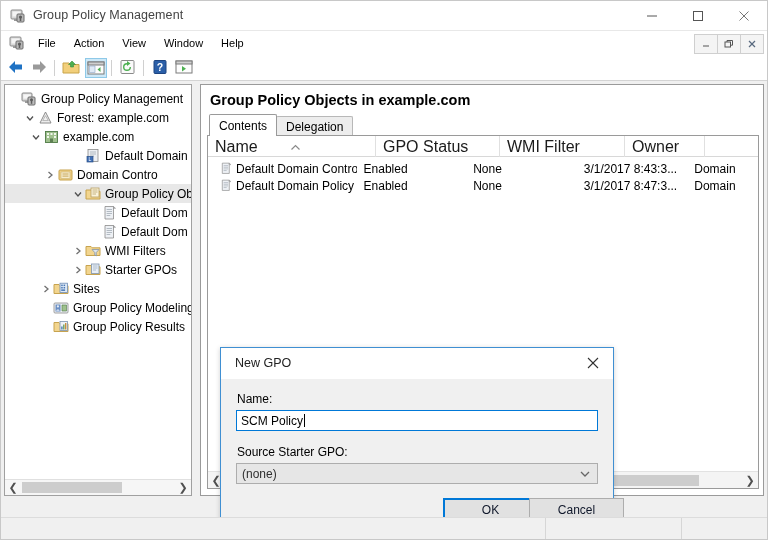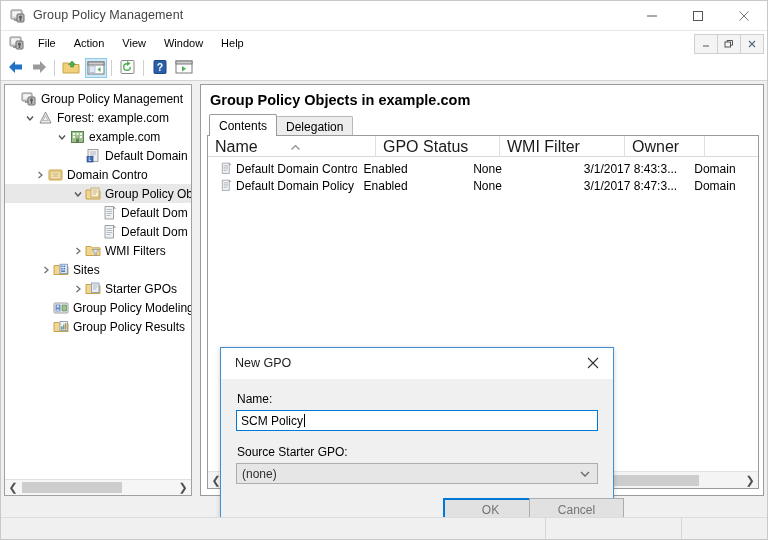--- a/index.html
+++ b/index.html
@@ -83,21 +83,21 @@
   .dlg-title-text{position:absolute;left:14px;top:8px;font-size:12.5px;color:#222;}
   .dlg-close{position:absolute;right:0;top:0;width:40px;height:30px;cursor:default;}
   .dlg-close svg{position:absolute;left:50%;top:50%;transform:translate(-50%,-50%);}
   .dlg-label{position:absolute;font-size:12px;color:#000;}
   .dlg-input{position:absolute;left:15px;width:362px;height:21px;background:#fff;border:1px solid #0078d7;box-sizing:border-box;display:flex;align-items:center;}
   .dlg-input .val{font-size:12px;padding-left:4px;color:#000;}
   .caret{display:inline-block;width:1px;height:13px;background:#000;margin-left:1px;}
   .dlg-combo{position:absolute;left:15px;width:362px;height:21px;background:#e6e6e6;border:1px solid #adadad;box-sizing:border-box;display:flex;align-items:center;cursor:default;}
   .dlg-combo .val{font-size:12px;padding-left:5px;color:#303030;}
   .combo-arrow{position:absolute;right:6px;top:4px;}
-  .dlg-btn{position:absolute;height:23px;width:95px;background:#e1e1e1;border:1px solid #adadad;box-sizing:border-box;display:flex;align-items:center;justify-content:center;font-size:12px;color:#737373;cursor:default;}
+  .dlg-btn{position:absolute;height:23px;width:95px;background:#e1e1e1;border:1px solid #adadad;box-sizing:border-box;display:flex;align-items:center;justify-content:center;font-size:12px;color:#0f172a;cursor:default;}
   .dlg-btn.default{border:2px solid #0078d7;background:#e1e1e1;}
 </style>
 </head>
 <body>
 
 <div id="app">
 
   <div class="titlebar">
     <span class="tb-icon">
       <svg width="16" height="16" viewBox="0 0 16 16">
@@ -238,21 +238,21 @@
               <svg width="10" height="10" viewBox="0 0 10 10">
                 <polyline points="2,3.5 5,7 8,3.5" fill="none" stroke="#505050" stroke-width="1.3"></polyline>
               </svg>
             </span>
             <span class="ticon"><svg width="17" height="16" viewBox="0 0 17 16">
                 <path d="M8.5 2 L14 13 L3 13 Z" fill="#f2f2f2" stroke="#8b8b8b" stroke-width="1"></path>
                 <path d="M8.5 5.6 L11.3 10.6 L5.7 10.6 Z" fill="none" stroke="#a6a6a6" stroke-width=".8"></path>
               </svg></span>
             <span class="tlabel">Forest: example.com</span>
           </div>
-          <div class="trow" style="padding-left: 50px;">
+          <div class="trow" style="padding-left: 24px;">
             <span class="texp">
               <svg width="10" height="10" viewBox="0 0 10 10">
                 <polyline points="2,3.5 5,7 8,3.5" fill="none" stroke="#505050" stroke-width="1.3"></polyline>
               </svg>
             </span>
             <span class="ticon"><svg width="17" height="16" viewBox="0 0 17 16">
                 <rect x="2.5" y="2.5" width="12" height="11" fill="#9fc08d" stroke="#4e7a45" stroke-width=".9"></rect>
                 <rect x="4" y="4" width="2" height="2" fill="#f0f6ec"></rect>
                 <rect x="7.5" y="4" width="2" height="2" fill="#f0f6ec"></rect>
                 <rect x="11" y="4" width="2" height="2" fill="#f0f6ec"></rect>
@@ -267,21 +267,21 @@
             <span class="ticon"><svg width="17" height="16" viewBox="0 0 17 16">
                 <rect x="3" y="1.5" width="10" height="12" fill="#eceff3" stroke="#8a8a8a" stroke-width=".8"></rect>
                 <line x1="5" y1="4" x2="11" y2="4" stroke="#9aa3ad" stroke-width=".7"></line>
                 <line x1="5" y1="6" x2="11" y2="6" stroke="#9aa3ad" stroke-width=".7"></line>
                 <line x1="5" y1="8" x2="9" y2="8" stroke="#9aa3ad" stroke-width=".7"></line>
                 <rect x="2" y="8.5" width="6" height="5.5" fill="#3f6fb5" stroke="#2a4f86" stroke-width=".7"></rect>
                 <text x="5" y="13" font-size="5" fill="#fff" text-anchor="middle" font-family="Liberation Sans, sans-serif">L</text>
               </svg></span>
             <span class="tlabel">Default Domain</span>
           </div>
-          <div class="trow" style="padding-left: 28px;">
+          <div class="trow" style="padding-left: 38px;">
             <span class="texp">
               <svg width="10" height="10" viewBox="0 0 10 10">
                 <polyline points="3.5,2 7,5 3.5,8" fill="none" stroke="#707070" stroke-width="1.3"></polyline>
               </svg>
             </span>
             <span class="ticon"><svg width="17" height="16" viewBox="0 0 17 16">
                 <rect x="2" y="3" width="13" height="10" rx="1" fill="#f0d28a" stroke="#c7a34f"></rect>
                 <rect x="4" y="5" width="9" height="6.5" fill="#f6eccc" stroke="#cbb273" stroke-width=".6"></rect>
                 <rect x="5.5" y="6.5" width="6" height="1" fill="#c8a85f"></rect>
                 <rect x="5.5" y="8.6" width="6" height="1" fill="#c8a85f"></rect>
@@ -331,52 +331,52 @@
             <span class="texp">
               <svg width="10" height="10" viewBox="0 0 10 10">
                 <polyline points="3.5,2 7,5 3.5,8" fill="none" stroke="#707070" stroke-width="1.3"></polyline>
               </svg>
             </span>
             <span class="ticon"><svg width="17" height="16" viewBox="0 0 17 16">
                 <path d="M1 3.5 L6 3.5 L7.2 4.8 L15 4.8 L15 12.5 L1 12.5 Z" fill="#f2d58f" stroke="#c7a34f"></path>
                 <path d="M7 6.5 L14 6.5 L11.2 9.6 L11.2 13 L9.8 12 L9.8 9.6 Z" fill="#dfe6ee" stroke="#8795a6" stroke-width=".8"></path>
               </svg></span>
             <span class="tlabel">WMI Filters</span>
+          </div>
+          <div class="trow" style="padding-left: 66px;">
+            <span class="texp">
+              <svg width="10" height="10" viewBox="0 0 10 10">
+                <polyline points="3.5,2 7,5 3.5,8" fill="none" stroke="#707070" stroke-width="1.3"></polyline>
+              </svg>
+            </span>
+            <span class="ticon"><svg width="17" height="16" viewBox="0 0 17 16">
+                <path d="M1 3.5 L6 3.5 L7.2 4.8 L15 4.8 L15 12.5 L1 12.5 Z" fill="#f2d58f" stroke="#c7a34f"></path>
+                <rect x="6.5" y="2" width="7.5" height="9.5" fill="#e8eef6" stroke="#7e93ad" stroke-width=".8"></rect>
+                <line x1="8" y1="4" x2="12.5" y2="4" stroke="#94a6bb" stroke-width=".7"></line>
+                <line x1="8" y1="6" x2="12.5" y2="6" stroke="#94a6bb" stroke-width=".7"></line>
+                <line x1="8" y1="8" x2="11" y2="8" stroke="#94a6bb" stroke-width=".7"></line>
+              </svg></span>
+            <span class="tlabel">Starter GPOs</span>
           </div>
           <div class="trow" style="padding-left: 34px;">
             <span class="texp">
               <svg width="10" height="10" viewBox="0 0 10 10">
                 <polyline points="3.5,2 7,5 3.5,8" fill="none" stroke="#707070" stroke-width="1.3"></polyline>
               </svg>
             </span>
             <span class="ticon"><svg width="17" height="16" viewBox="0 0 17 16">
                 <path d="M1 3.5 L6 3.5 L7.2 4.8 L15 4.8 L15 12.5 L1 12.5 Z" fill="#f2d58f" stroke="#c7a34f"></path>
                 <rect x="7" y="2.2" width="7.5" height="9.3" fill="#dce8f6" stroke="#6f8db5" stroke-width=".8"></rect>
                 <rect x="8.2" y="3.6" width="1.5" height="1.5" fill="#4a78b5"></rect>
                 <rect x="10.6" y="3.6" width="1.5" height="1.5" fill="#4a78b5"></rect>
                 <rect x="8.2" y="6" width="1.5" height="1.5" fill="#4a78b5"></rect>
                 <rect x="10.6" y="6" width="1.5" height="1.5" fill="#4a78b5"></rect>
                 <rect x="8.2" y="8.4" width="3.9" height="1.5" fill="#4a78b5"></rect>
               </svg></span>
             <span class="tlabel">Sites</span>
-          </div>
-          <div class="trow" style="padding-left: 66px;">
-            <span class="texp">
-              <svg width="10" height="10" viewBox="0 0 10 10">
-                <polyline points="3.5,2 7,5 3.5,8" fill="none" stroke="#707070" stroke-width="1.3"></polyline>
-              </svg>
-            </span>
-            <span class="ticon"><svg width="17" height="16" viewBox="0 0 17 16">
-                <path d="M1 3.5 L6 3.5 L7.2 4.8 L15 4.8 L15 12.5 L1 12.5 Z" fill="#f2d58f" stroke="#c7a34f"></path>
-                <rect x="6.5" y="2" width="7.5" height="9.5" fill="#e8eef6" stroke="#7e93ad" stroke-width=".8"></rect>
-                <line x1="8" y1="4" x2="12.5" y2="4" stroke="#94a6bb" stroke-width=".7"></line>
-                <line x1="8" y1="6" x2="12.5" y2="6" stroke="#94a6bb" stroke-width=".7"></line>
-                <line x1="8" y1="8" x2="11" y2="8" stroke="#94a6bb" stroke-width=".7"></line>
-              </svg></span>
-            <span class="tlabel">Starter GPOs</span>
           </div>
           <div class="trow" style="padding-left: 34px;">
             <span class="texp"></span>
             <span class="ticon"><svg width="17" height="16" viewBox="0 0 17 16">
                 <rect x="1" y="3" width="14" height="10" rx="1" fill="#eceff3" stroke="#8a8a8a" stroke-width=".8"></rect>
                 <rect x="2.5" y="4.5" width="5" height="7" fill="#6b8fc4"></rect>
                 <path d="M9 5 L13.5 5 L13.5 11 L9 11 Z" fill="#9fc08d" stroke="#4e7a45" stroke-width=".6"></path>
                 <circle cx="4.9" cy="6.4" r="1.1" fill="#e8eef7"></circle>
                 <path d="M3.2 10.8 C3.4 8.9 6.4 8.9 6.6 10.8 Z" fill="#e8eef7"></path>
               </svg></span>

